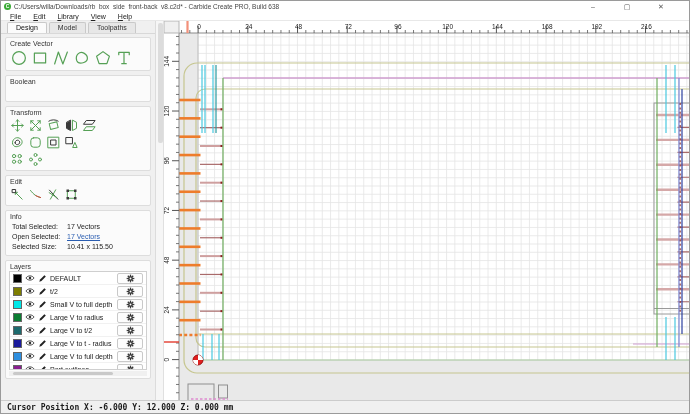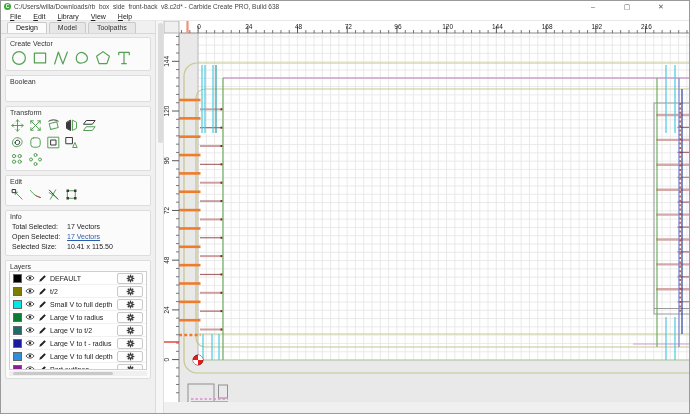--- a/index.html
+++ b/index.html
@@ -808,13 +808,16 @@
           <line x1="175" y1="51.01800000000003" x2="178" y2="51.01800000000003" stroke="#555" stroke-width="0.8"></line>
           <line x1="175" y1="42.73200000000003" x2="178" y2="42.73200000000003" stroke="#555" stroke-width="0.8"></line>
           <line x1="175" y1="34.446000000000026" x2="178" y2="34.446000000000026" stroke="#555" stroke-width="0.8"></line>
           <rect x="185.4" y="19" width="2.2" height="12" fill="#f2907a"></rect>
           <line x1="163" y1="340" x2="178" y2="340" stroke="#e23b2e" stroke-width="1.4"></line>
           <rect x="163" y="19" width="15" height="12" fill="#f0f0f0" stroke="#b5b5b5" stroke-width="1"></rect>
         </svg>
     </div>
   </div>
 
+  <div class="statusbar">
+    <span>Cursor Position X: -6.000 Y: 12.000 Z: 0.000 mm</span>
+  </div>
 </div>
 
 </body></html>

